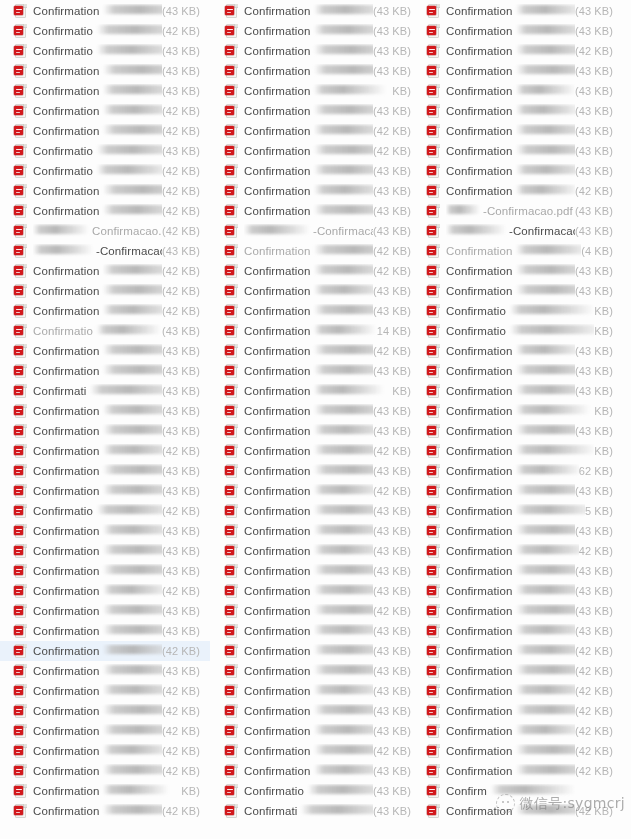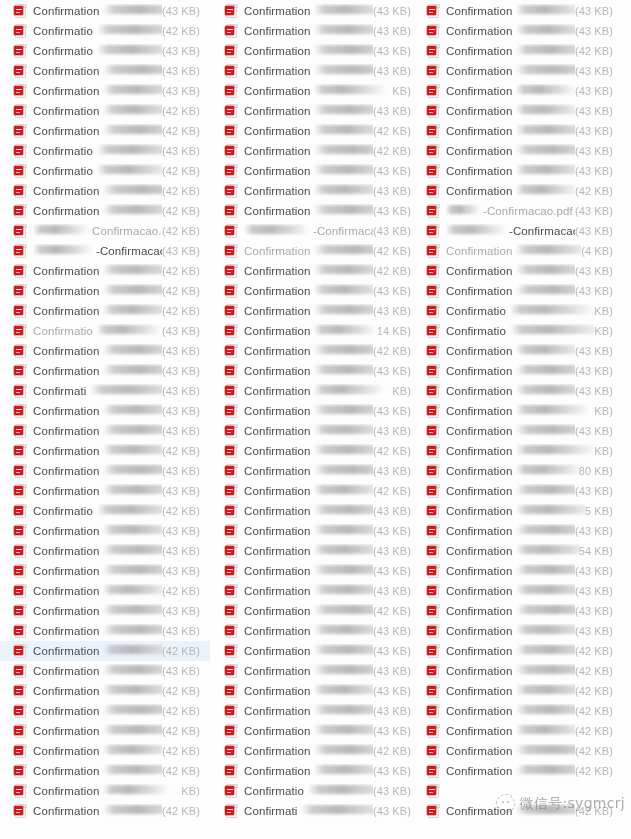--- a/index.html
+++ b/index.html
@@ -1454,21 +1454,21 @@
       <div class="file-row" style="top: 461px;">
         <span class="pdf-icon">
           <span class="page"></span>
           <span class="fold"></span>
           <span class="badge"></span>
         </span>
         <span class="name-wrap">
           <span class="fname">Confirmation</span>
           <span class="redact" style="width: 66px;"></span>
         </span>
-        <span class="fsize">80 KB)</span>
+        <span class="fsize">62 KB)</span>
       </div>
       <div class="file-row" style="top: 481px;">
         <span class="pdf-icon">
           <span class="page"></span>
           <span class="fold"></span>
           <span class="badge"></span>
         </span>
         <span class="name-wrap">
           <span class="fname">Confirmation</span>
           <span class="redact" style="width: 88px;"></span>
@@ -1502,21 +1502,21 @@
       <div class="file-row" style="top: 541px;">
         <span class="pdf-icon">
           <span class="page"></span>
           <span class="fold"></span>
           <span class="badge"></span>
         </span>
         <span class="name-wrap">
           <span class="fname">Confirmation</span>
           <span class="redact" style="width: 76px;"></span>
         </span>
-        <span class="fsize">54 KB)</span>
+        <span class="fsize">42 KB)</span>
       </div>
       <div class="file-row" style="top: 561px;">
         <span class="pdf-icon">
           <span class="page"></span>
           <span class="fold"></span>
           <span class="badge"></span>
         </span>
         <span class="name-wrap">
           <span class="fname">Confirmation</span>
           <span class="redact" style="width: 90px;"></span>
@@ -1641,20 +1641,24 @@
           <span class="fname">Confirmation</span>
           <span class="redact" style="width: 90px;"></span>
         </span>
         <span class="fsize">(42 KB)</span>
       </div>
       <div class="file-row" style="top: 781px;">
         <span class="pdf-icon">
           <span class="page"></span>
           <span class="fold"></span>
           <span class="badge"></span>
+        </span>
+        <span class="name-wrap">
+          <span class="fname">Confirm</span>
+          <span class="redact" style="width: 84px;"></span>
         </span>
         <span class="fsize"></span>
       </div>
       <div class="file-row" style="top: 801px;">
         <span class="pdf-icon">
           <span class="page"></span>
           <span class="fold"></span>
           <span class="badge"></span>
         </span>
         <span class="name-wrap">

